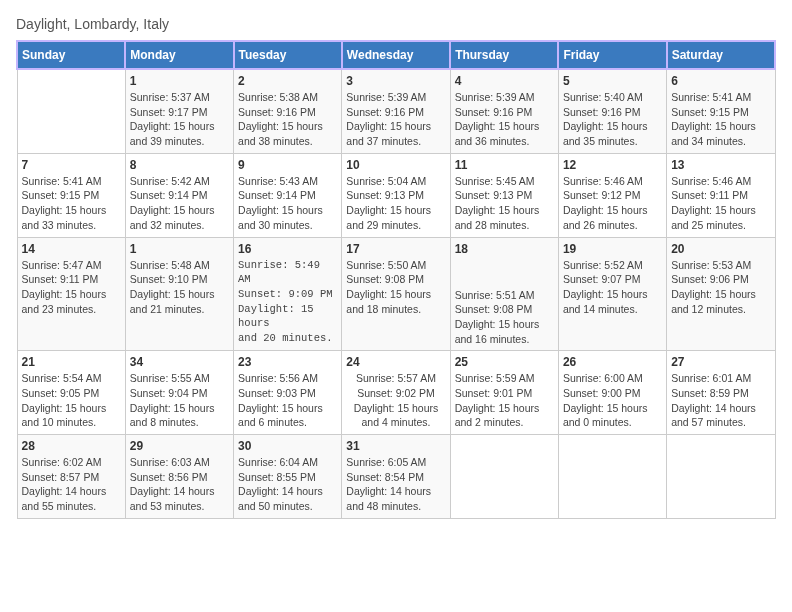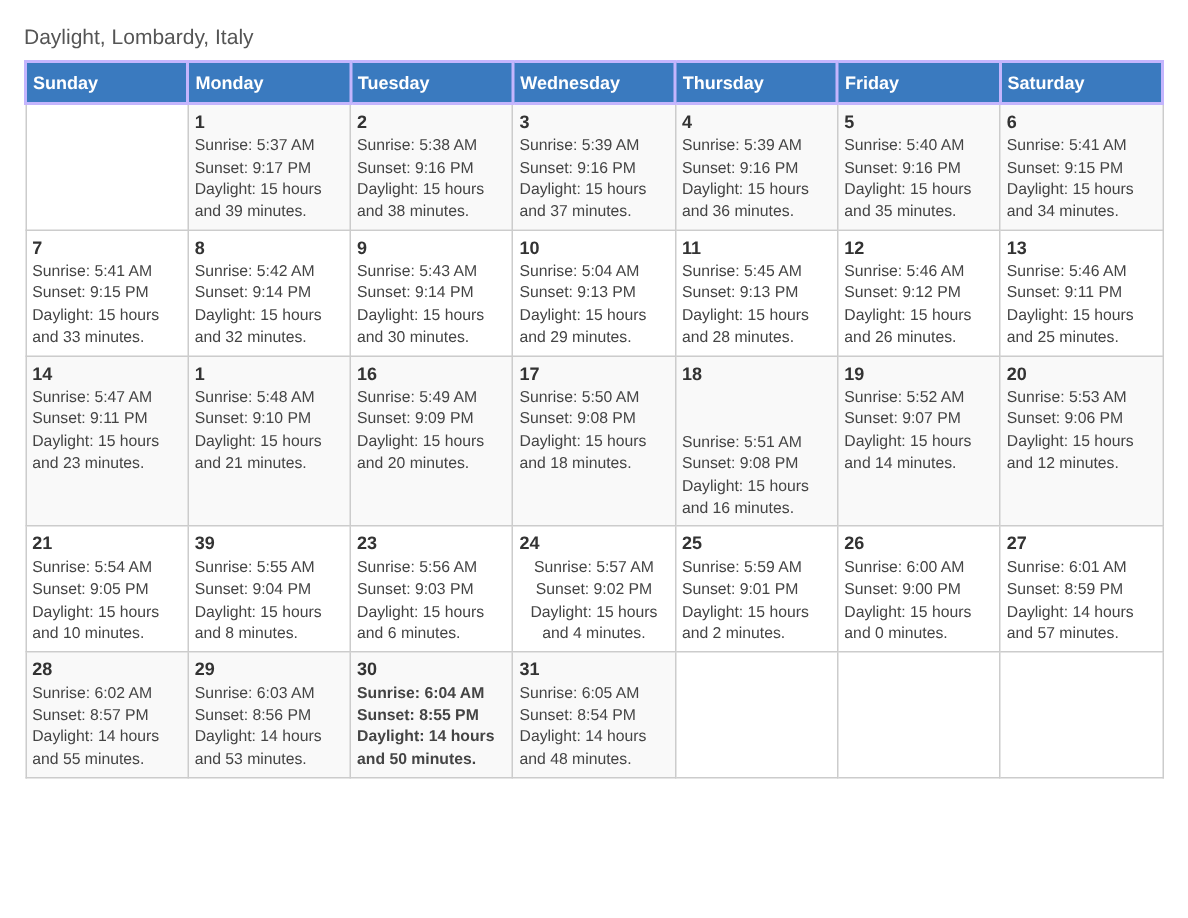--- a/index.html
+++ b/index.html
@@ -205,21 +205,21 @@
         </td>
         <td>
           <span class="day-num">1</span>
           <div class="cell-content" style="white-space: pre-line;">Sunrise: 5:48 AM
 Sunset: 9:10 PM
 Daylight: 15 hours
 and 21 minutes.</div>
         </td>
         <td>
           <span class="day-num">16</span>
-          <div class="cell-content" style="white-space: pre-line;">Sunrise: 5:49 AM
+          <div class="cell-content" style="white-space: pre-line; font-family: Liberation Mono, monospace;">Sunrise: 5:49 AM
 Sunset: 9:09 PM
 Daylight: 15 hours
 and 20 minutes.</div>
         </td>
         <td>
           <span class="day-num">17</span>
           <div class="cell-content" style="white-space: pre-line;">Sunrise: 5:50 AM
 Sunset: 9:08 PM
 Daylight: 15 hours
 and 18 minutes.</div>
@@ -248,21 +248,21 @@
       </tr>
       <tr>
         <td>
           <span class="day-num">21</span>
           <div class="cell-content" style="white-space: pre-line;">Sunrise: 5:54 AM
 Sunset: 9:05 PM
 Daylight: 15 hours
 and 10 minutes.</div>
         </td>
         <td>
-          <span class="day-num">39</span>
+          <span class="day-num">34</span>
           <div class="cell-content" style="white-space: pre-line;">Sunrise: 5:55 AM
 Sunset: 9:04 PM
 Daylight: 15 hours
 and 8 minutes.</div>
         </td>
         <td>
           <span class="day-num">23</span>
           <div class="cell-content" style="white-space: pre-line;">Sunrise: 5:56 AM
 Sunset: 9:03 PM
 Daylight: 15 hours
@@ -307,21 +307,21 @@
         </td>
         <td>
           <span class="day-num">29</span>
           <div class="cell-content" style="white-space: pre-line;">Sunrise: 6:03 AM
 Sunset: 8:56 PM
 Daylight: 14 hours
 and 53 minutes.</div>
         </td>
         <td>
           <span class="day-num">30</span>
-          <div class="cell-content" style="white-space: pre-line; font-weight: bold;">Sunrise: 6:04 AM
+          <div class="cell-content" style="white-space: pre-line;">Sunrise: 6:04 AM
 Sunset: 8:55 PM
 Daylight: 14 hours
 and 50 minutes.</div>
         </td>
         <td>
           <span class="day-num">31</span>
           <div class="cell-content" style="white-space: pre-line;">Sunrise: 6:05 AM
 Sunset: 8:54 PM
 Daylight: 14 hours
 and 48 minutes.</div>

